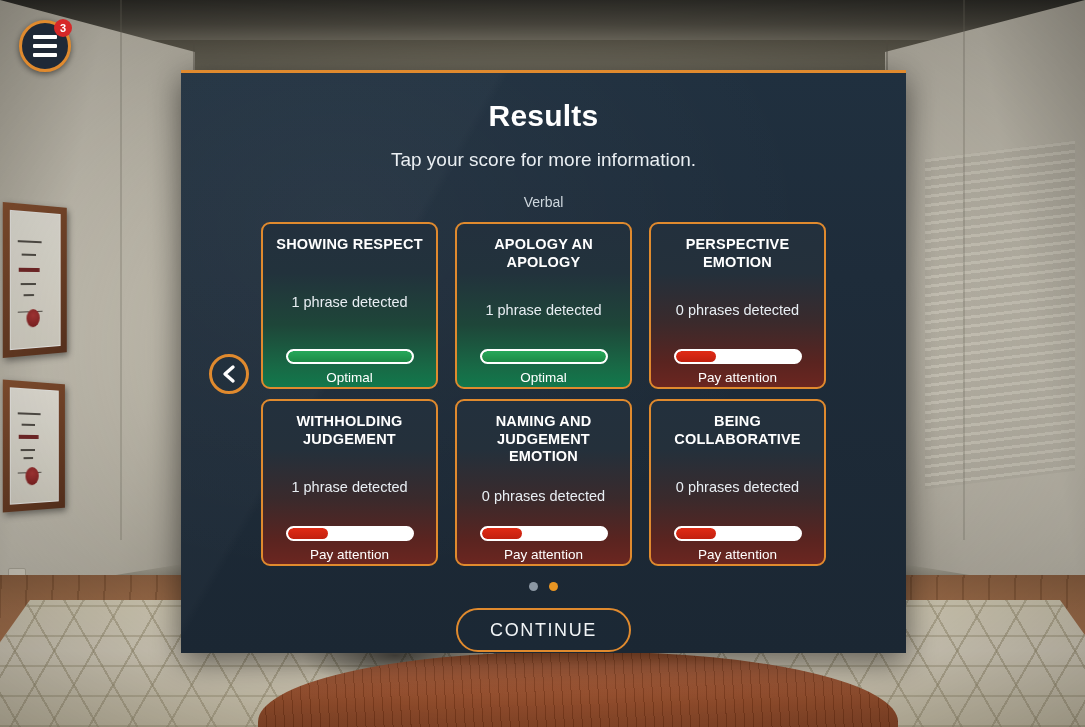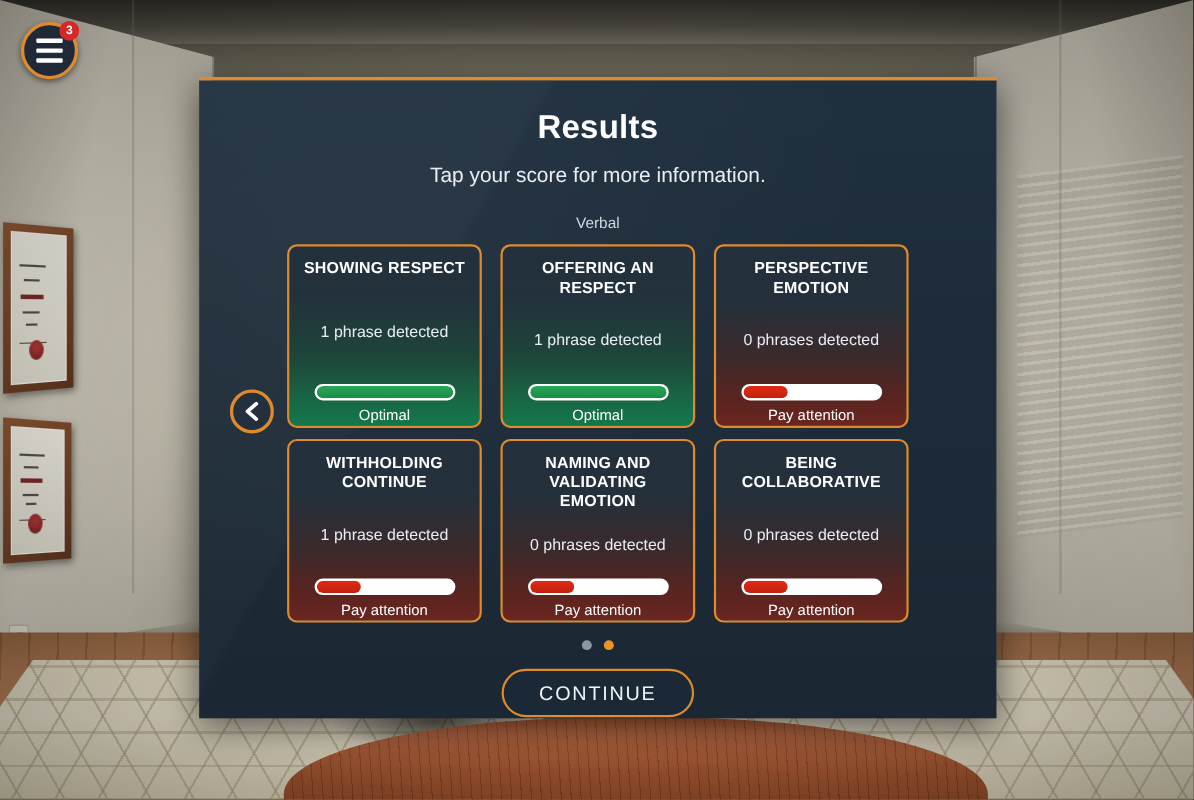--- a/index.html
+++ b/index.html
@@ -352,48 +352,48 @@
       <div class="card optimal">
         <div class="card-title">SHOWING RESPECT</div>
         <div class="card-count">1 phrase detected</div>
         <div class="bar-wrap">
           <div class="bar-fill green" style="width:100%"></div>
         </div>
         <div class="card-status">Optimal</div>
       </div>
 
       <div class="card optimal">
-        <div class="card-title">OFFERING AN RESPECT</div>
+        <div class="card-title">APOLOGY AN APOLOGY</div>
         <div class="card-count">1 phrase detected</div>
         <div class="bar-wrap">
           <div class="bar-fill green" style="width:100%"></div>
         </div>
         <div class="card-status">Optimal</div>
       </div>
 
       <div class="card attention">
         <div class="card-title">PERSPECTIVE EMOTION</div>
         <div class="card-count">0 phrases detected</div>
         <div class="bar-wrap">
           <div class="bar-fill red" style="width:33%"></div>
         </div>
         <div class="card-status">Pay attention</div>
       </div>
 
       <div class="card attention">
-        <div class="card-title">WITHHOLDING CONTINUE</div>
+        <div class="card-title">WITHHOLDING JUDGEMENT</div>
         <div class="card-count">1 phrase detected</div>
         <div class="bar-wrap">
           <div class="bar-fill red" style="width:33%"></div>
         </div>
         <div class="card-status">Pay attention</div>
       </div>
 
       <div class="card attention">
-        <div class="card-title">NAMING AND VALIDATING EMOTION</div>
+        <div class="card-title">NAMING AND JUDGEMENT EMOTION</div>
         <div class="card-count">0 phrases detected</div>
         <div class="bar-wrap">
           <div class="bar-fill red" style="width:33%"></div>
         </div>
         <div class="card-status">Pay attention</div>
       </div>
 
       <div class="card attention">
         <div class="card-title">BEING COLLABORATIVE</div>
         <div class="card-count">0 phrases detected</div>

